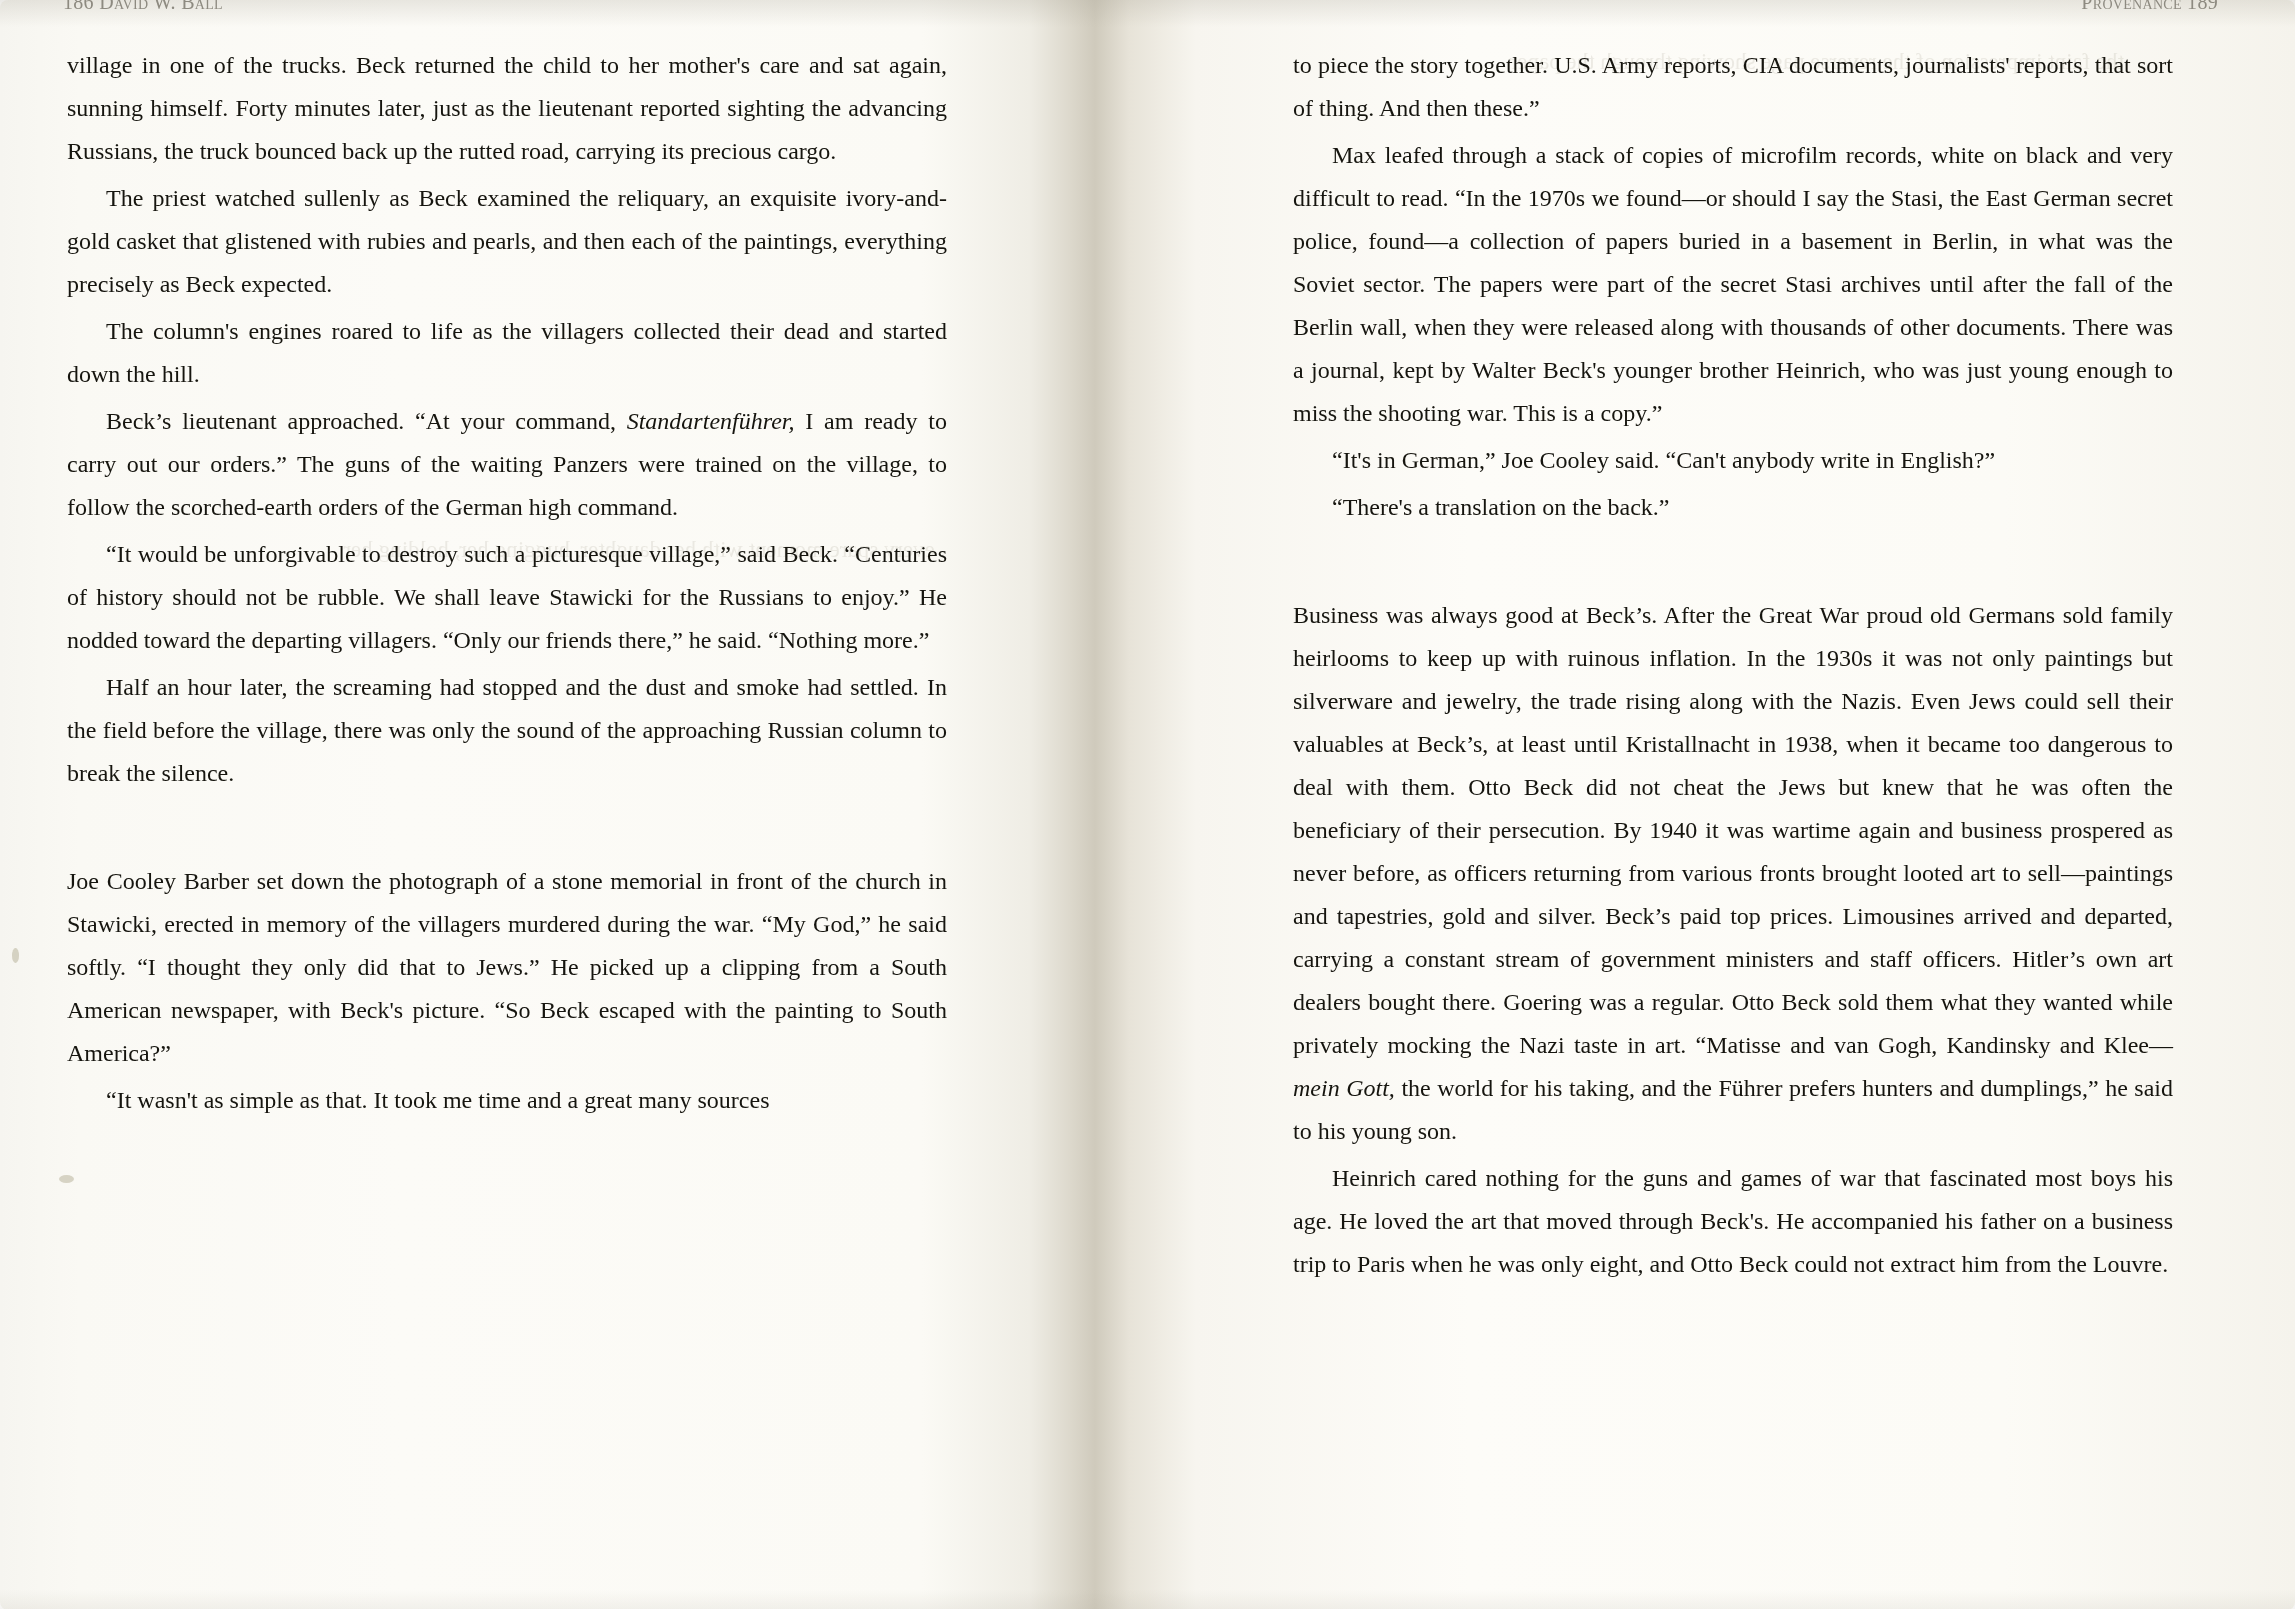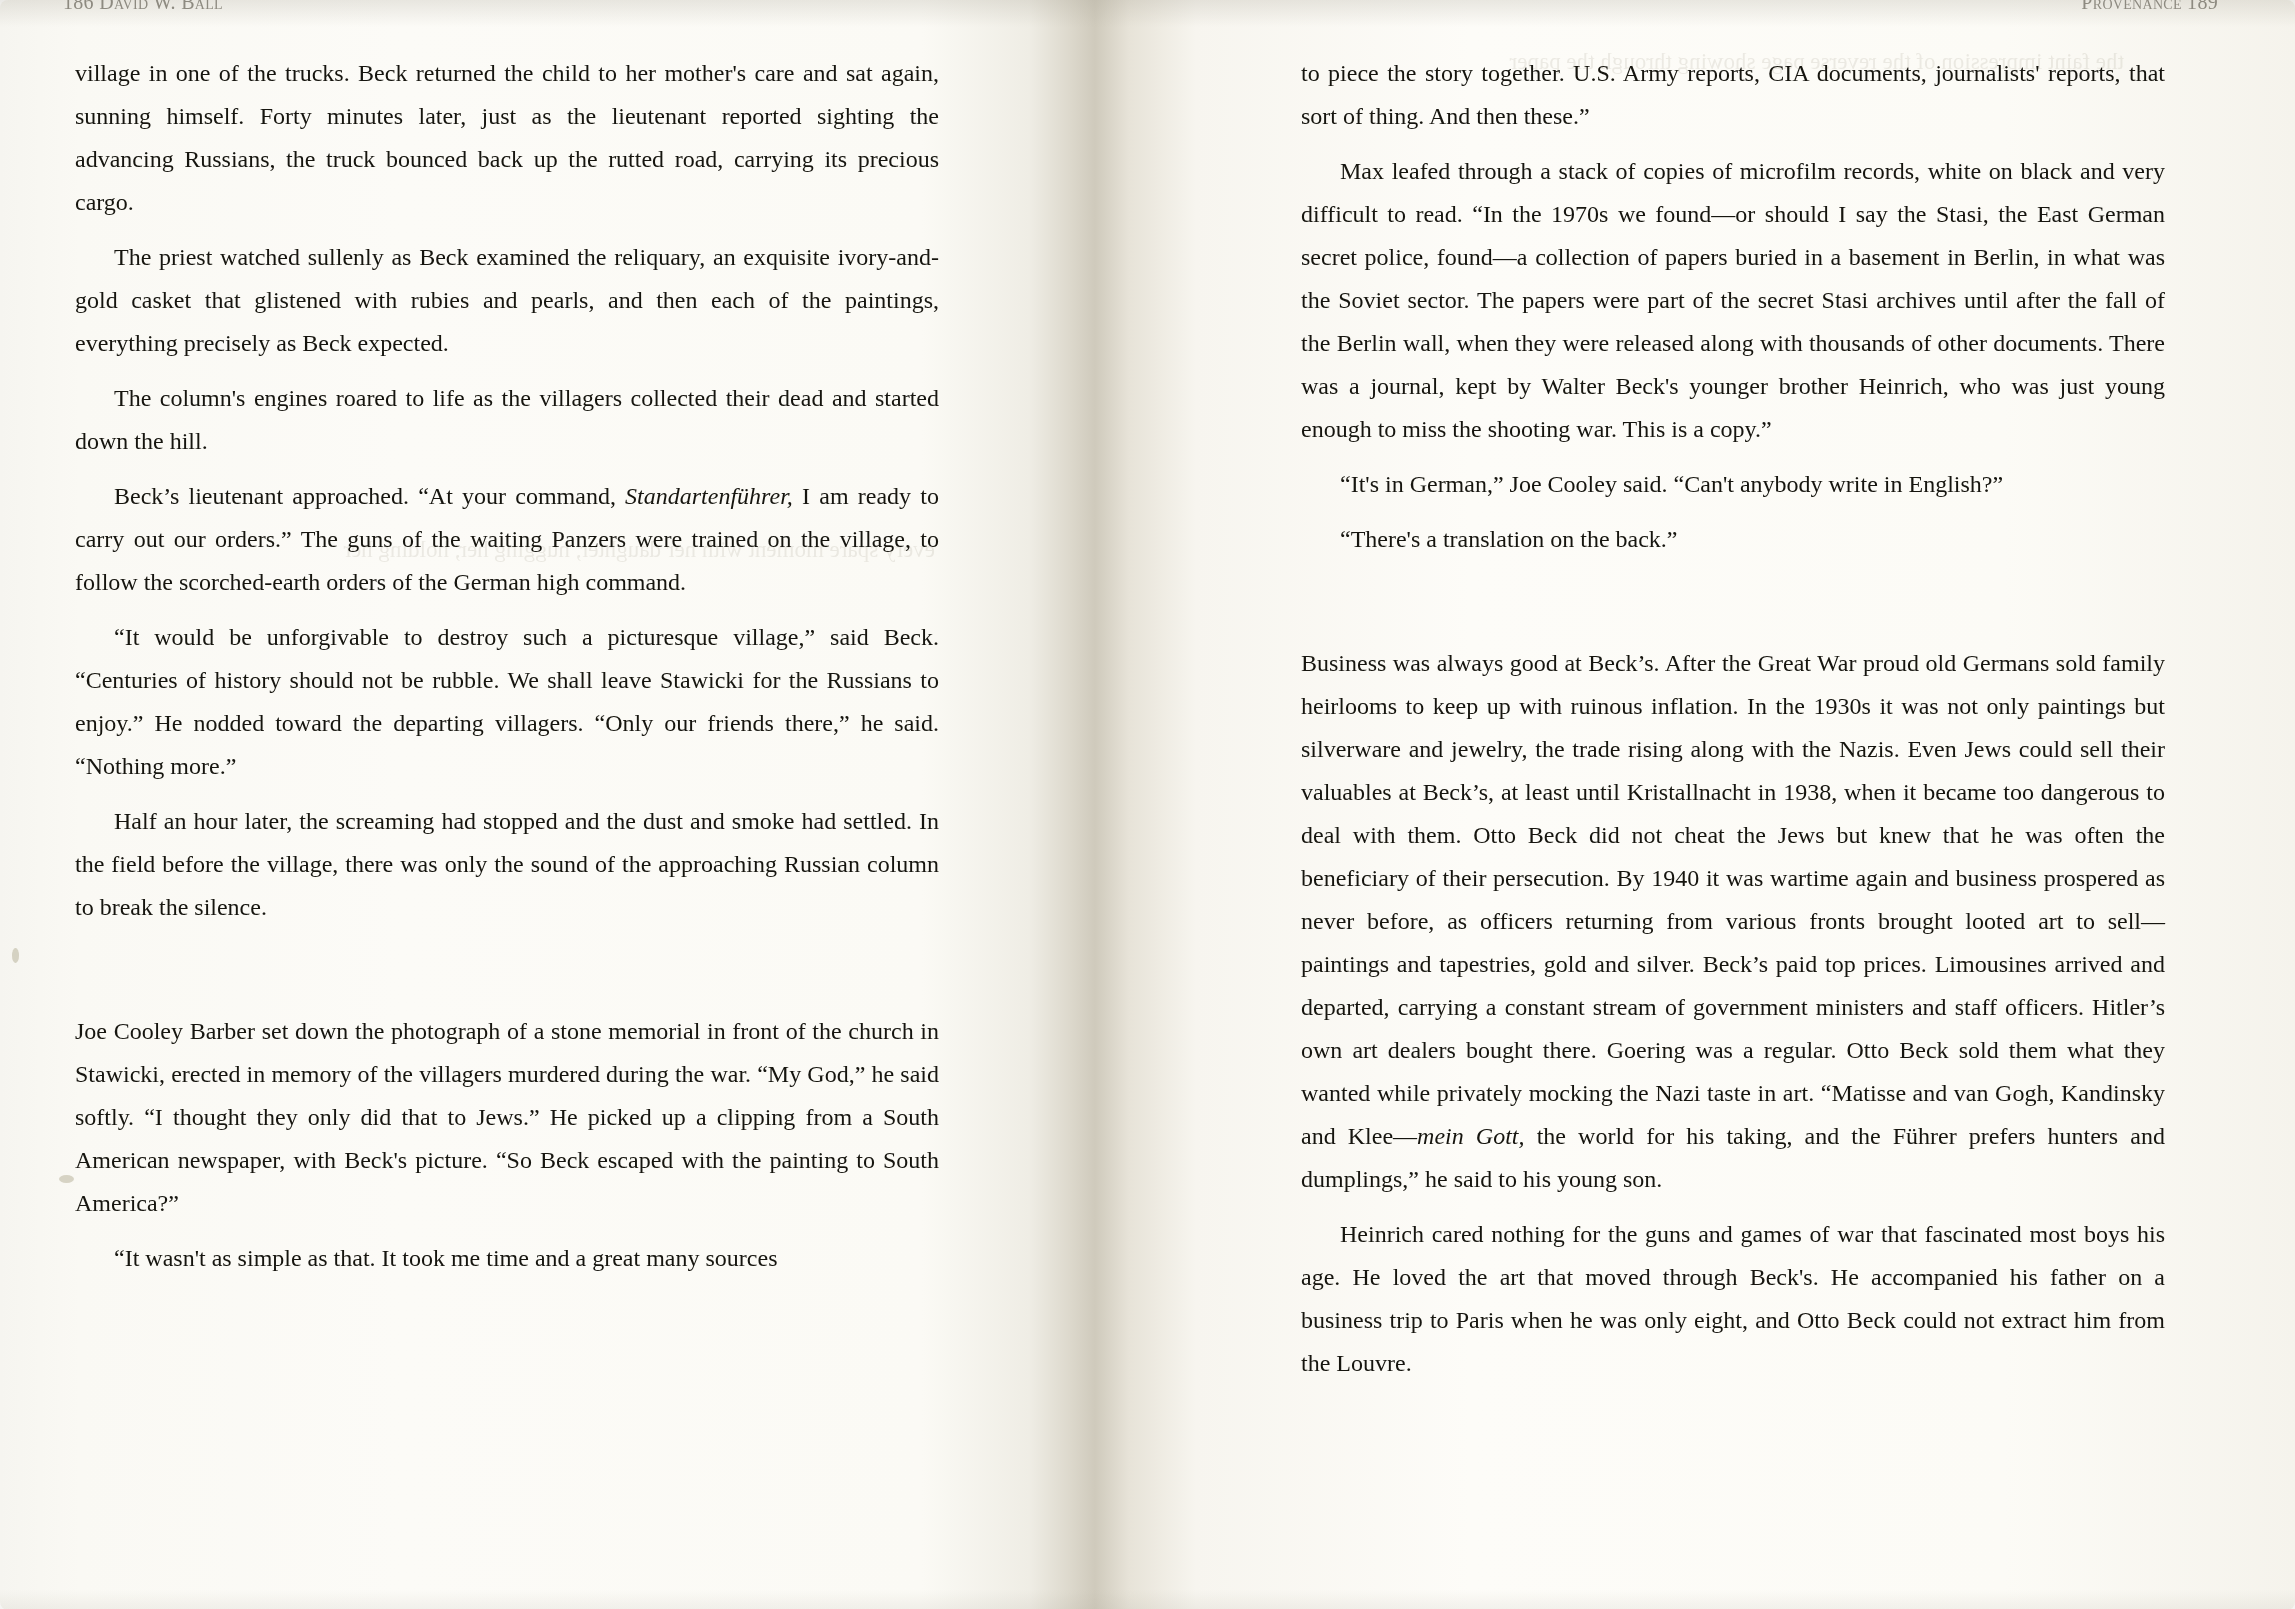--- a/index.html
+++ b/index.html
@@ -68,21 +68,21 @@
 
   .page-col {
     position: absolute;
     top: 40px;
     width: 888px;
   }
   #page-left  { left: 63px; }
   #page-right { left: 1289px; }
 
   p {
-    margin: 12px;
+    margin: 4px;
     font-size: 24px;
     line-height: 43px;
     text-align: justify;
     text-justify: inter-word;
     color: #16150f;
     hyphens: manual;
   }
   p.indent { text-indent: 39px; }
   p.noindent { text-indent: 0; }
 

